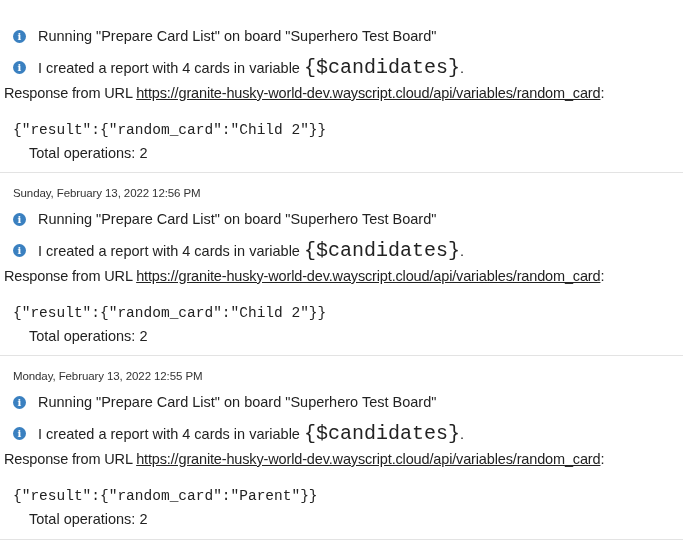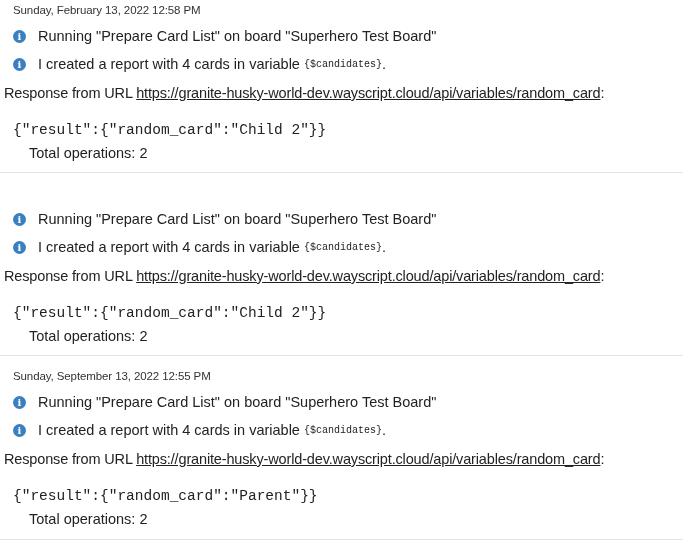--- a/index.html
+++ b/index.html
@@ -46,21 +46,21 @@
     font-family: "DejaVu Serif", serif;
     font-weight: bold;
     font-size: 10px;
     line-height: 13px;
     text-align: center;
     margin-right: 12px;
     flex: none;
   }
   .mono {
     font-family: "Liberation Mono", monospace;
-    font-size: 10px;
+    font-size: 20px;
   }
   .response-line {
     position: absolute;
     left: 4px;
     font-size: 14.5px;
     color: #222;
     white-space: nowrap;
     letter-spacing: -0.15px;
   }
   .response-line a {
@@ -81,58 +81,58 @@
     font-size: 14.5px;
     color: #222;
   }
 </style>
 </head>
 <body>
 
 <div>
 
   <div class="log-entry">
-    <div class="timestamp" style="top:4px;">Sunday, February 13, 2022 12:58 PM</div>
     <div class="info-line" style="top:28px;">
       <span class="info-icon">i</span>
       <span>Running "Prepare Card List" on board "Superhero Test Board"</span>
     </div>
     <div class="info-line" style="top:56px;">
       <span class="info-icon">i</span>
       <span style="white-space:pre;">I created a report with 4 cards in variable </span>
       <span class="mono">{$candidates}</span>
       <span>.</span>
     </div>
     <div class="response-line" style="top:85px;">
       <span style="white-space:pre;">Response from URL </span><a href="#" title="https://granite-husky-world-dev.wayscript.cloud/api/variables/random_card">https://granite-husky-world-dev.wayscript.cloud/api/variables/random_card</a><span>:</span>
     </div>
     <div class="json-line" style="top:122px;">{"result":{"random_card":"Child 2"}}</div>
     <div class="total-line" style="top:145px;">Total operations: 2</div>
   </div>
 
   <div class="log-entry">
+    <div class="timestamp" style="top:14px;">Sunday, February 13, 2022 12:56 PM</div>
     <div class="info-line" style="top:38px;">
       <span class="info-icon">i</span>
       <span>Running "Prepare Card List" on board "Superhero Test Board"</span>
     </div>
     <div class="info-line" style="top:66px;">
       <span class="info-icon">i</span>
       <span style="white-space:pre;">I created a report with 4 cards in variable </span>
       <span class="mono">{$candidates}</span>
       <span>.</span>
     </div>
     <div class="response-line" style="top:95px;">
       <span style="white-space:pre;">Response from URL </span><a href="#">https://granite-husky-world-dev.wayscript.cloud/api/variables/random_card</a><span>:</span>
     </div>
     <div class="json-line" style="top:132px;">{"result":{"random_card":"Child 2"}}</div>
     <div class="total-line" style="top:155px;">Total operations: 2</div>
   </div>
 
   <div class="log-entry" style="height:184px;">
-    <div class="timestamp" style="top:14px;">Sunday, September 13, 2022 12:55 PM</div>
+    <div class="timestamp" style="top:14px;">Monday, February 13, 2022 12:55 PM</div>
     <div class="info-line" style="top:38px;">
       <span class="info-icon">i</span>
       <span>Running "Prepare Card List" on board "Superhero Test Board"</span>
     </div>
     <div class="info-line" style="top:66px;">
       <span class="info-icon">i</span>
       <span style="white-space:pre;">I created a report with 4 cards in variable </span>
       <span class="mono">{$candidates}</span>
       <span>.</span>
     </div>

